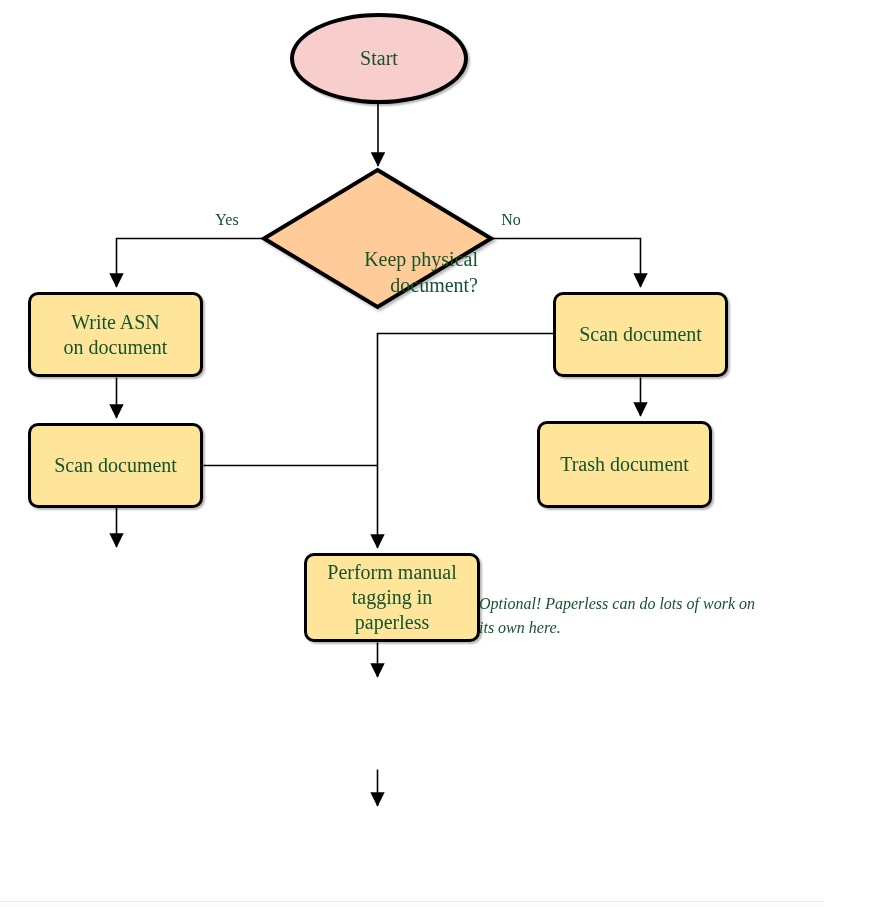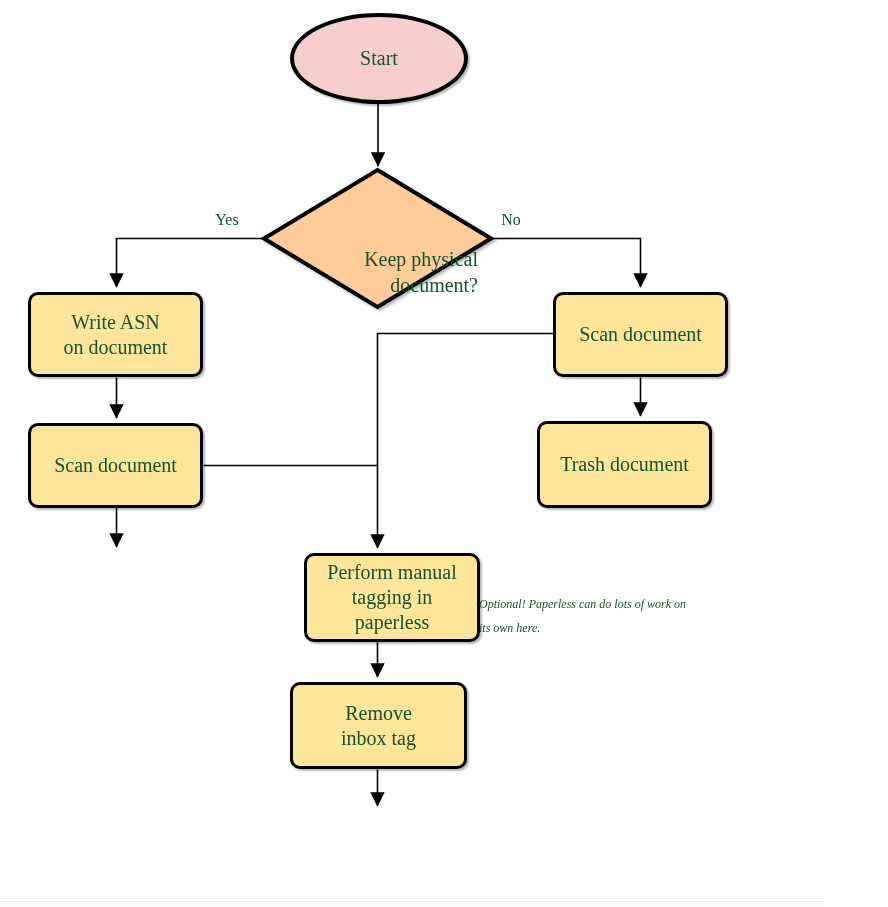--- a/index.html
+++ b/index.html
@@ -61,21 +61,21 @@
     line-height: 18px;
     text-align: center;
     width: 46px;
   }
   .edge-label.yes { left: 204px; top: 211px; }
   .edge-label.no  { left: 488px; top: 211px; }
   .annotation {
     position: absolute;
     left: 479px; top: 592px; width: 402px;
     font-style: italic;
-    font-size: 12px;
+    font-size: 16px;
     line-height: 24px;
     white-space: pre-line;
   }
   .page-bottom-edge {
     position: absolute;
     left: 0; top: 901px; width: 888px; height: 6px;
     background: #fcfcfc;
     border-top: 1px solid #e8e8e8;
   }
 </style>
@@ -135,21 +135,17 @@
 
   <div class="node process" style="left:284px; top:553px; width:176px; height:89px;margin-left:20px;">
     <span class="label">Perform manual
 tagging in
 paperless</span>
   </div>
 
   <div class="annotation">Optional! Paperless can do lots of work on
 its own here.</div>
 
-  <div class="node process" style="left:290px; top:682px; width:177px; height:87px;">
-    <span class="label">Remove
-inbox tag</span>
-  </div>
 
 
   <div class="page-bottom-edge"></div>
 
 </div>
 
 </body></html>

